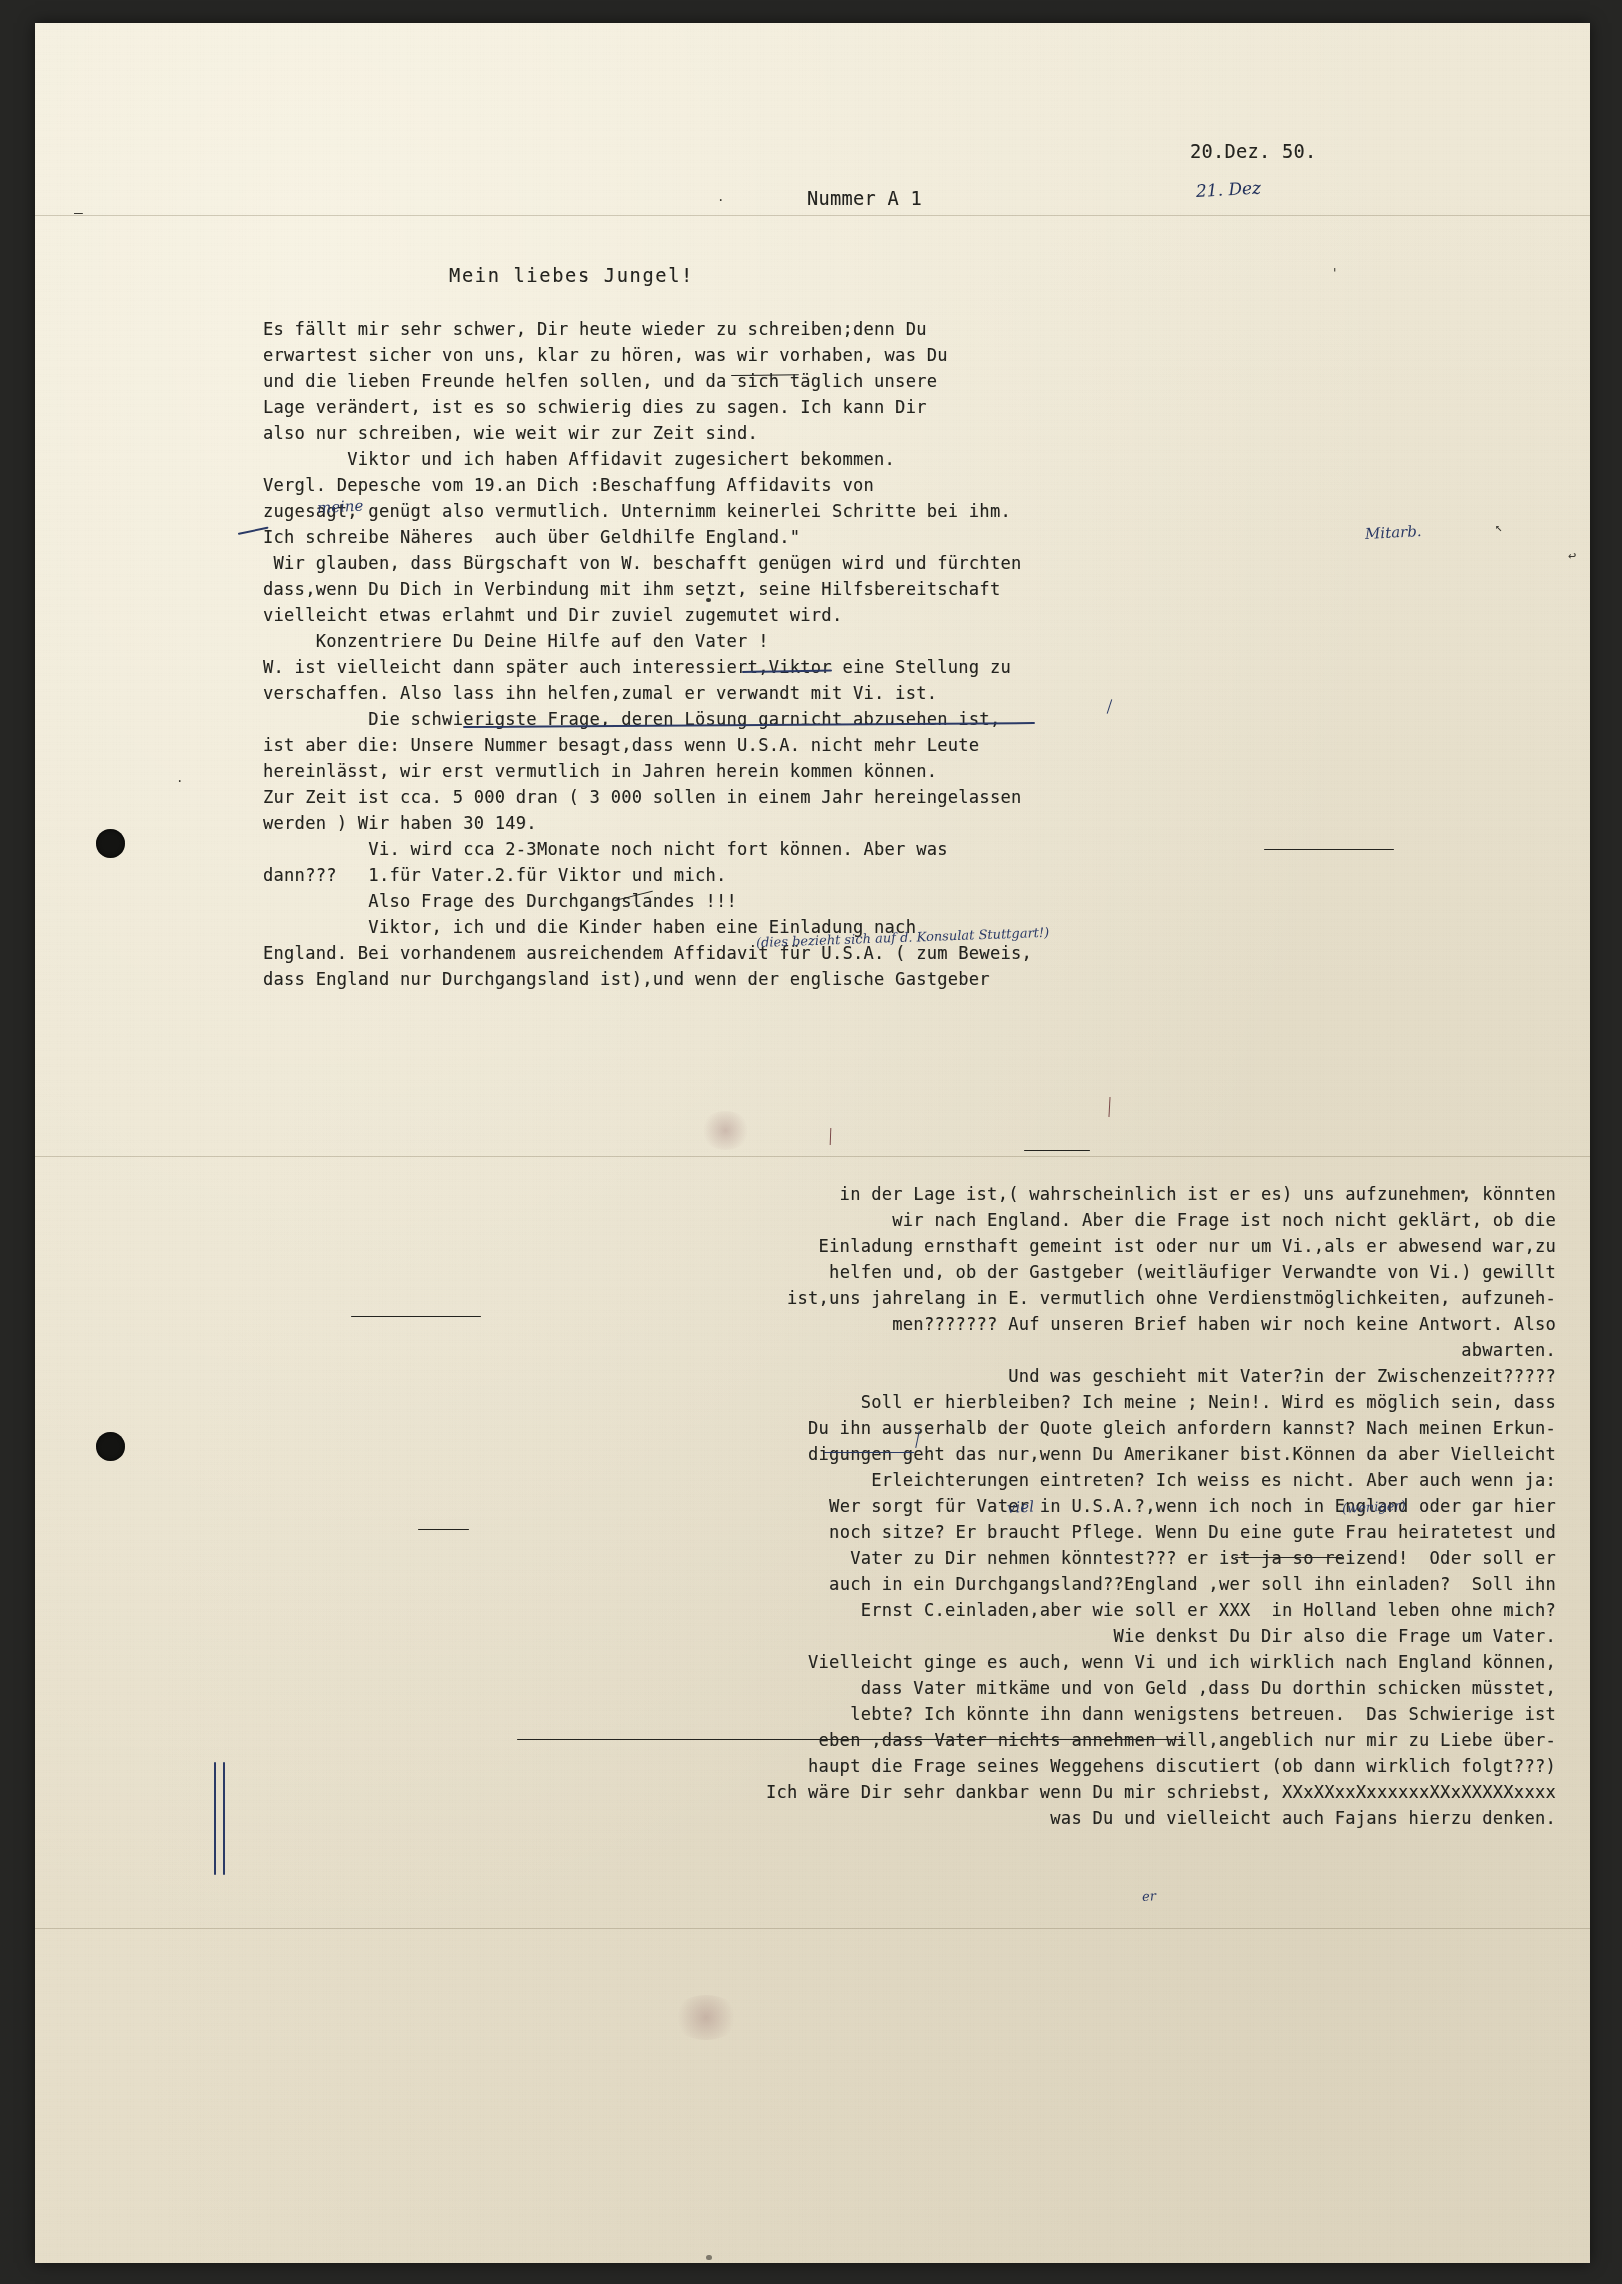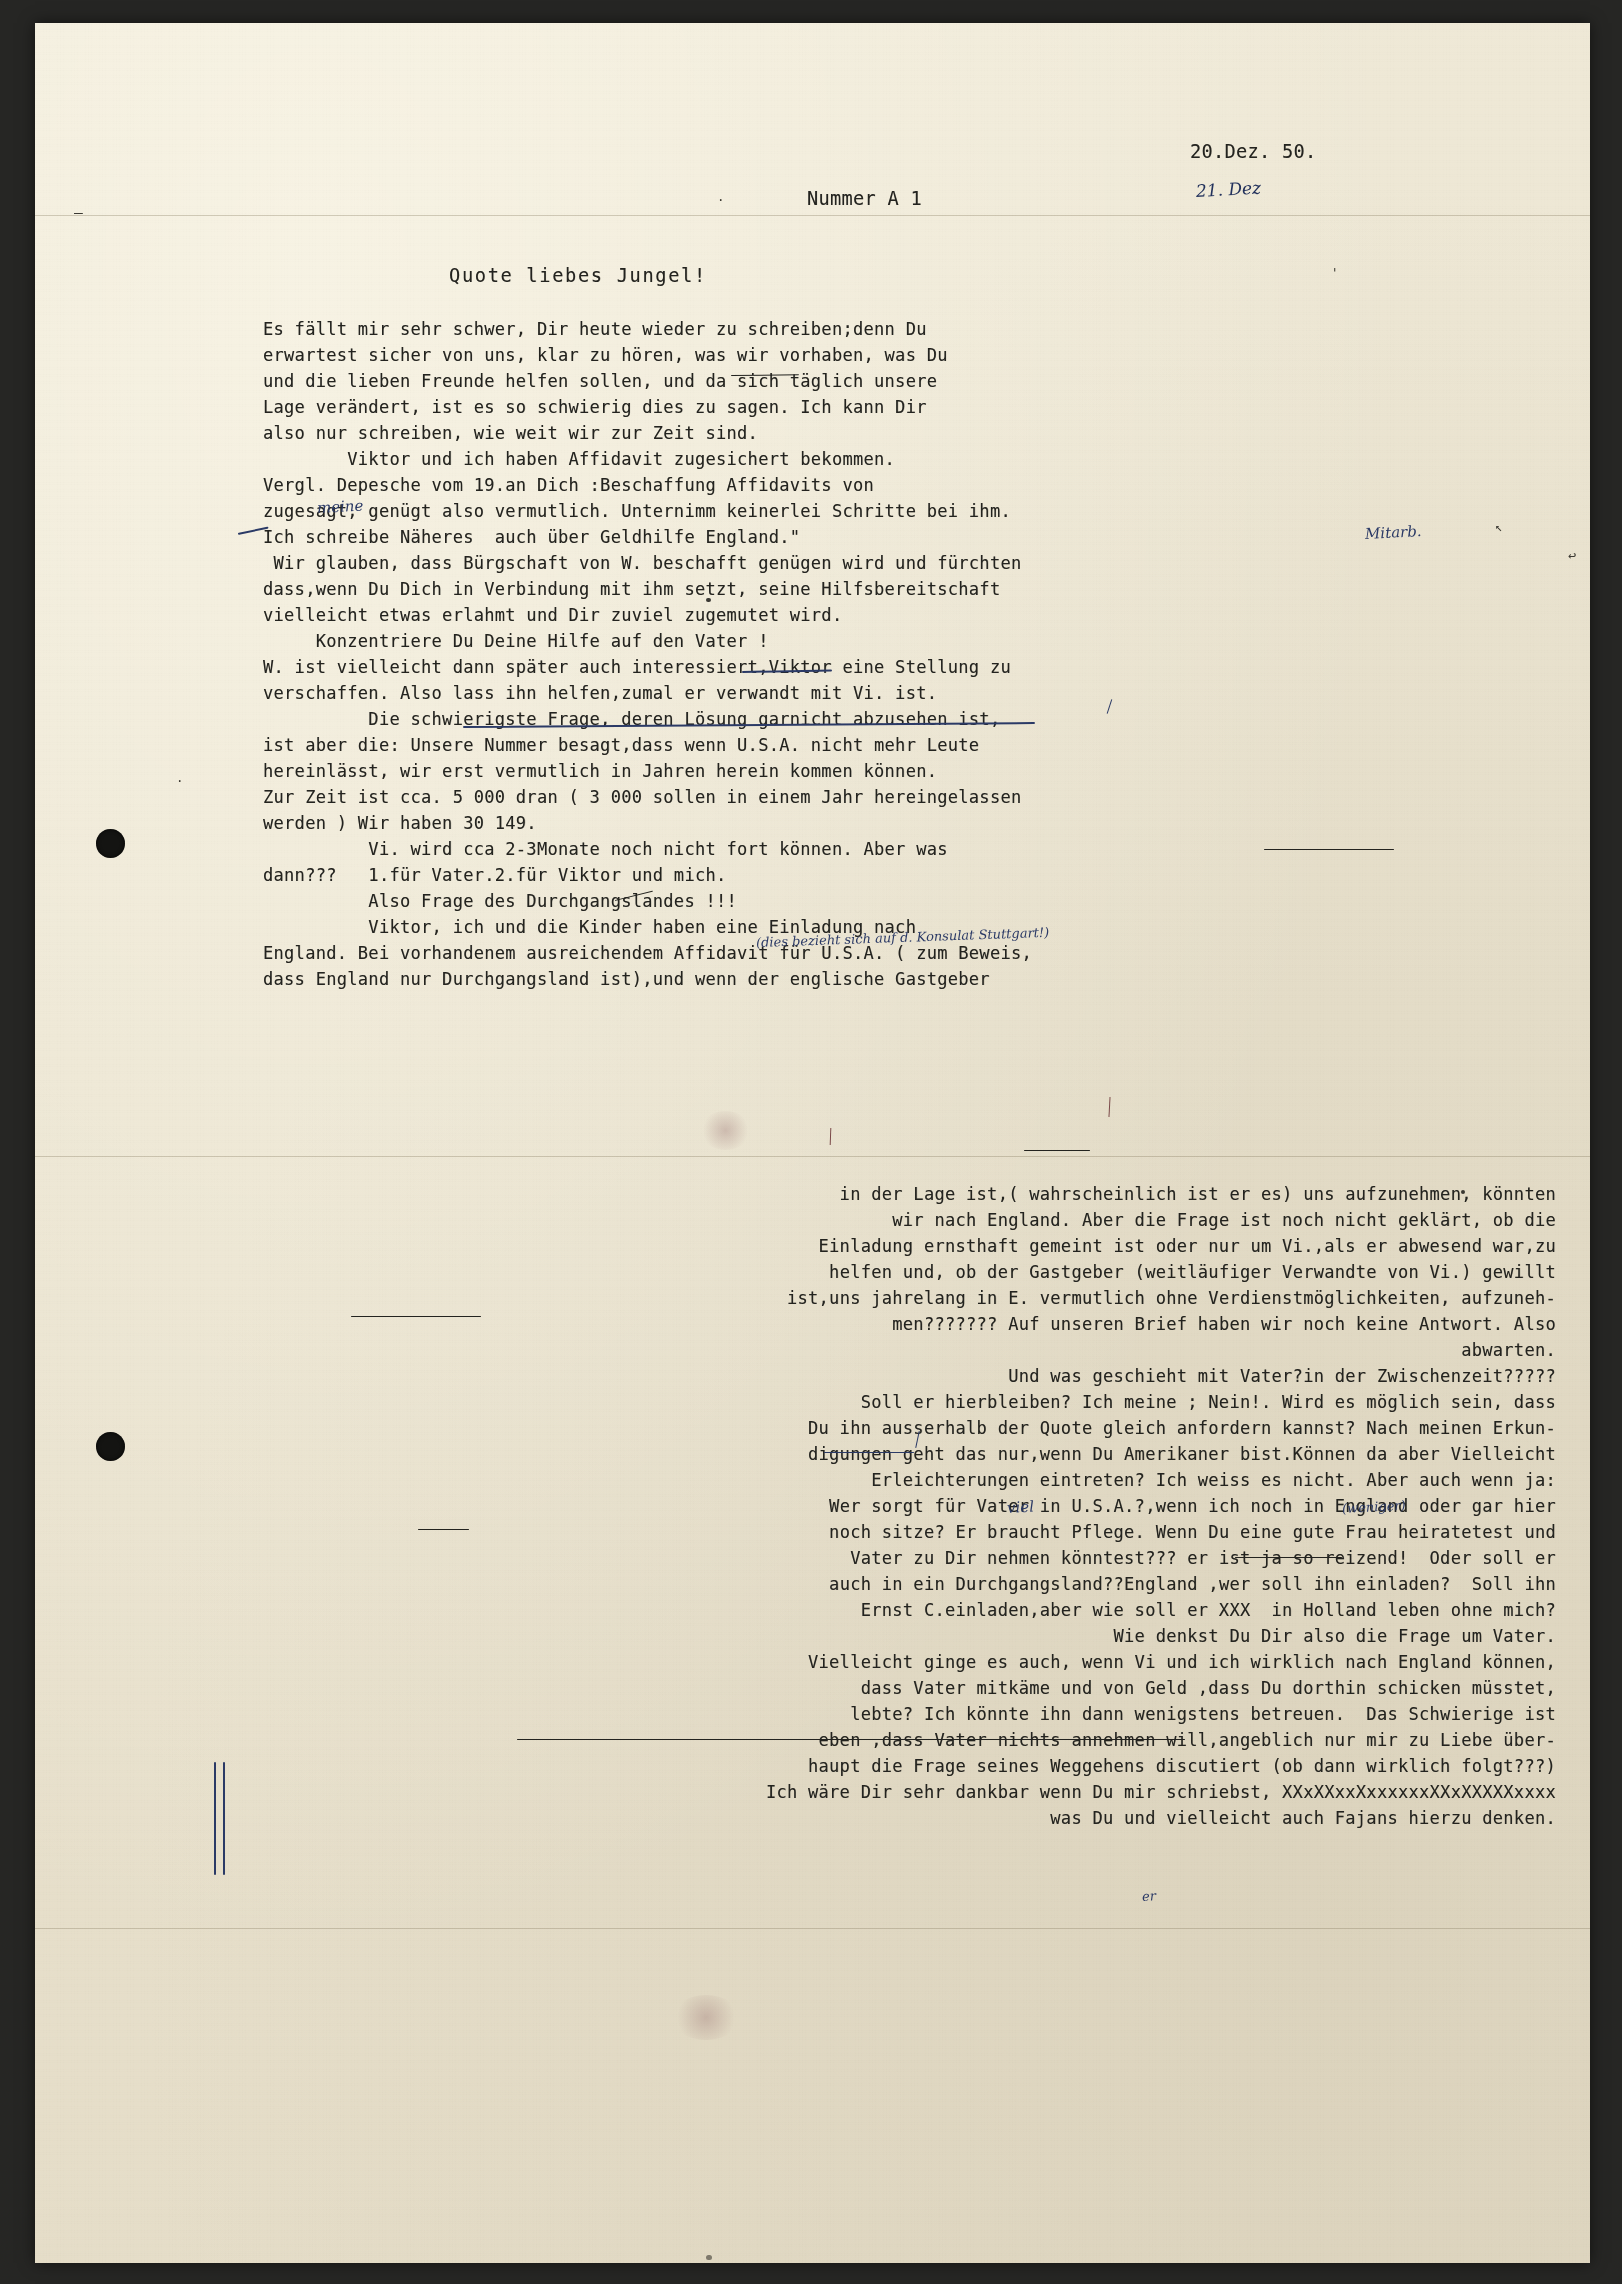--- a/index.html
+++ b/index.html
@@ -161,21 +161,21 @@
     <div class="corner-mark" style="left:1460px; top:496px; font-size:12.4px;">↖</div>
     <div class="corner-mark" style="left:1533px; top:524px; font-size:13.5px;">↩</div>
     <div class="corner-mark" style="left:141px; top:750px; font-size:12.4px;">·</div>
 
     <div class="tx" style="left:1155px; top:116px; font-size:18.6px;">20.Dez. 50.</div>
 
     <div class="hw dark" style="left:1161px; top:158px; font-size:17px;">21. Dez</div>
 
     <div class="tx" style="left:772px; top:163px; font-size:18.6px;">Nummer A 1</div>
 
-    <div class="tx" style="left:414px; top:240px; font-size:18.6px; letter-spacing:1.7px;">Quote liebes Jungel!</div>
+    <div class="tx" style="left:414px; top:240px; font-size:18.6px; letter-spacing:1.7px;">Mein liebes Jungel!</div>
 
     <div class="tx" style="left:197px; top:293px; width:1324px;margin-left:31px;">Es fällt mir sehr schwer, Dir heute wieder zu schreiben;denn Du
 erwartest sicher von uns, klar zu hören, was wir vorhaben, was Du
 und die lieben Freunde helfen sollen, und da sich täglich unsere
 Lage verändert, ist es so schwierig dies zu sagen. Ich kann Dir
 also nur schreiben, wie weit wir zur Zeit sind.
         Viktor und ich haben Affidavit zugesichert bekommen.
 Vergl. Depesche vom 19.an Dich :Beschaffung Affidavits von
 zugesagt, genügt also vermutlich. Unternimm keinerlei Schritte bei ihm.
 Ich schreibe Näheres  auch über Geldhilfe England."

